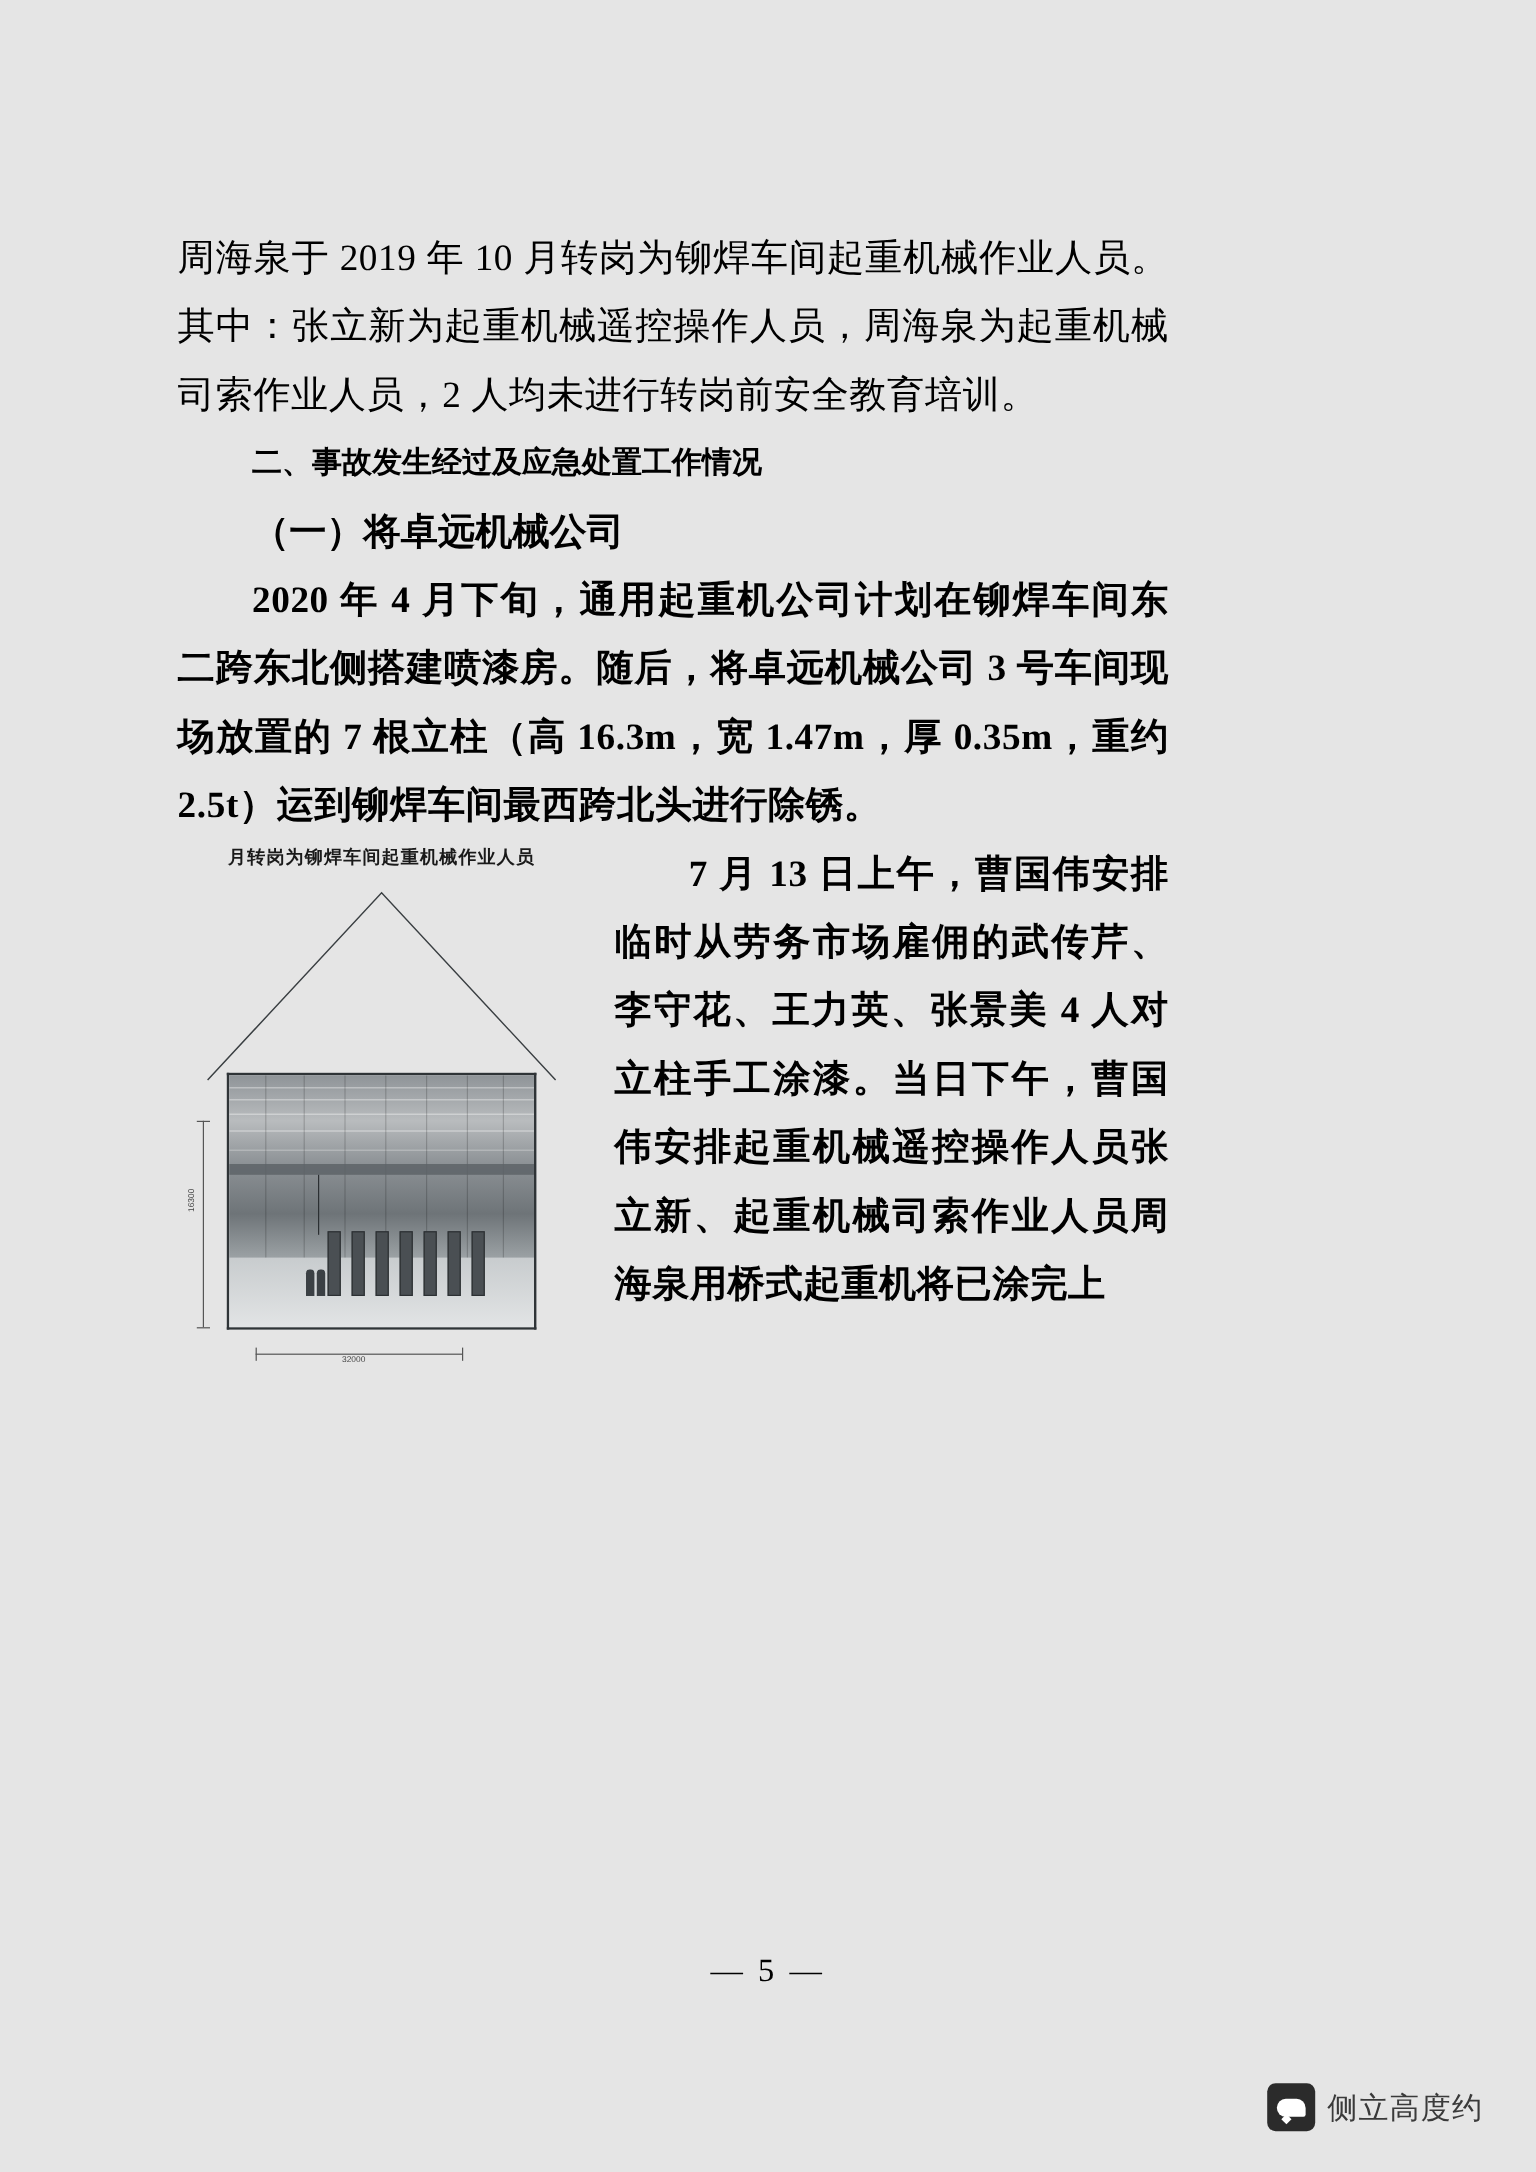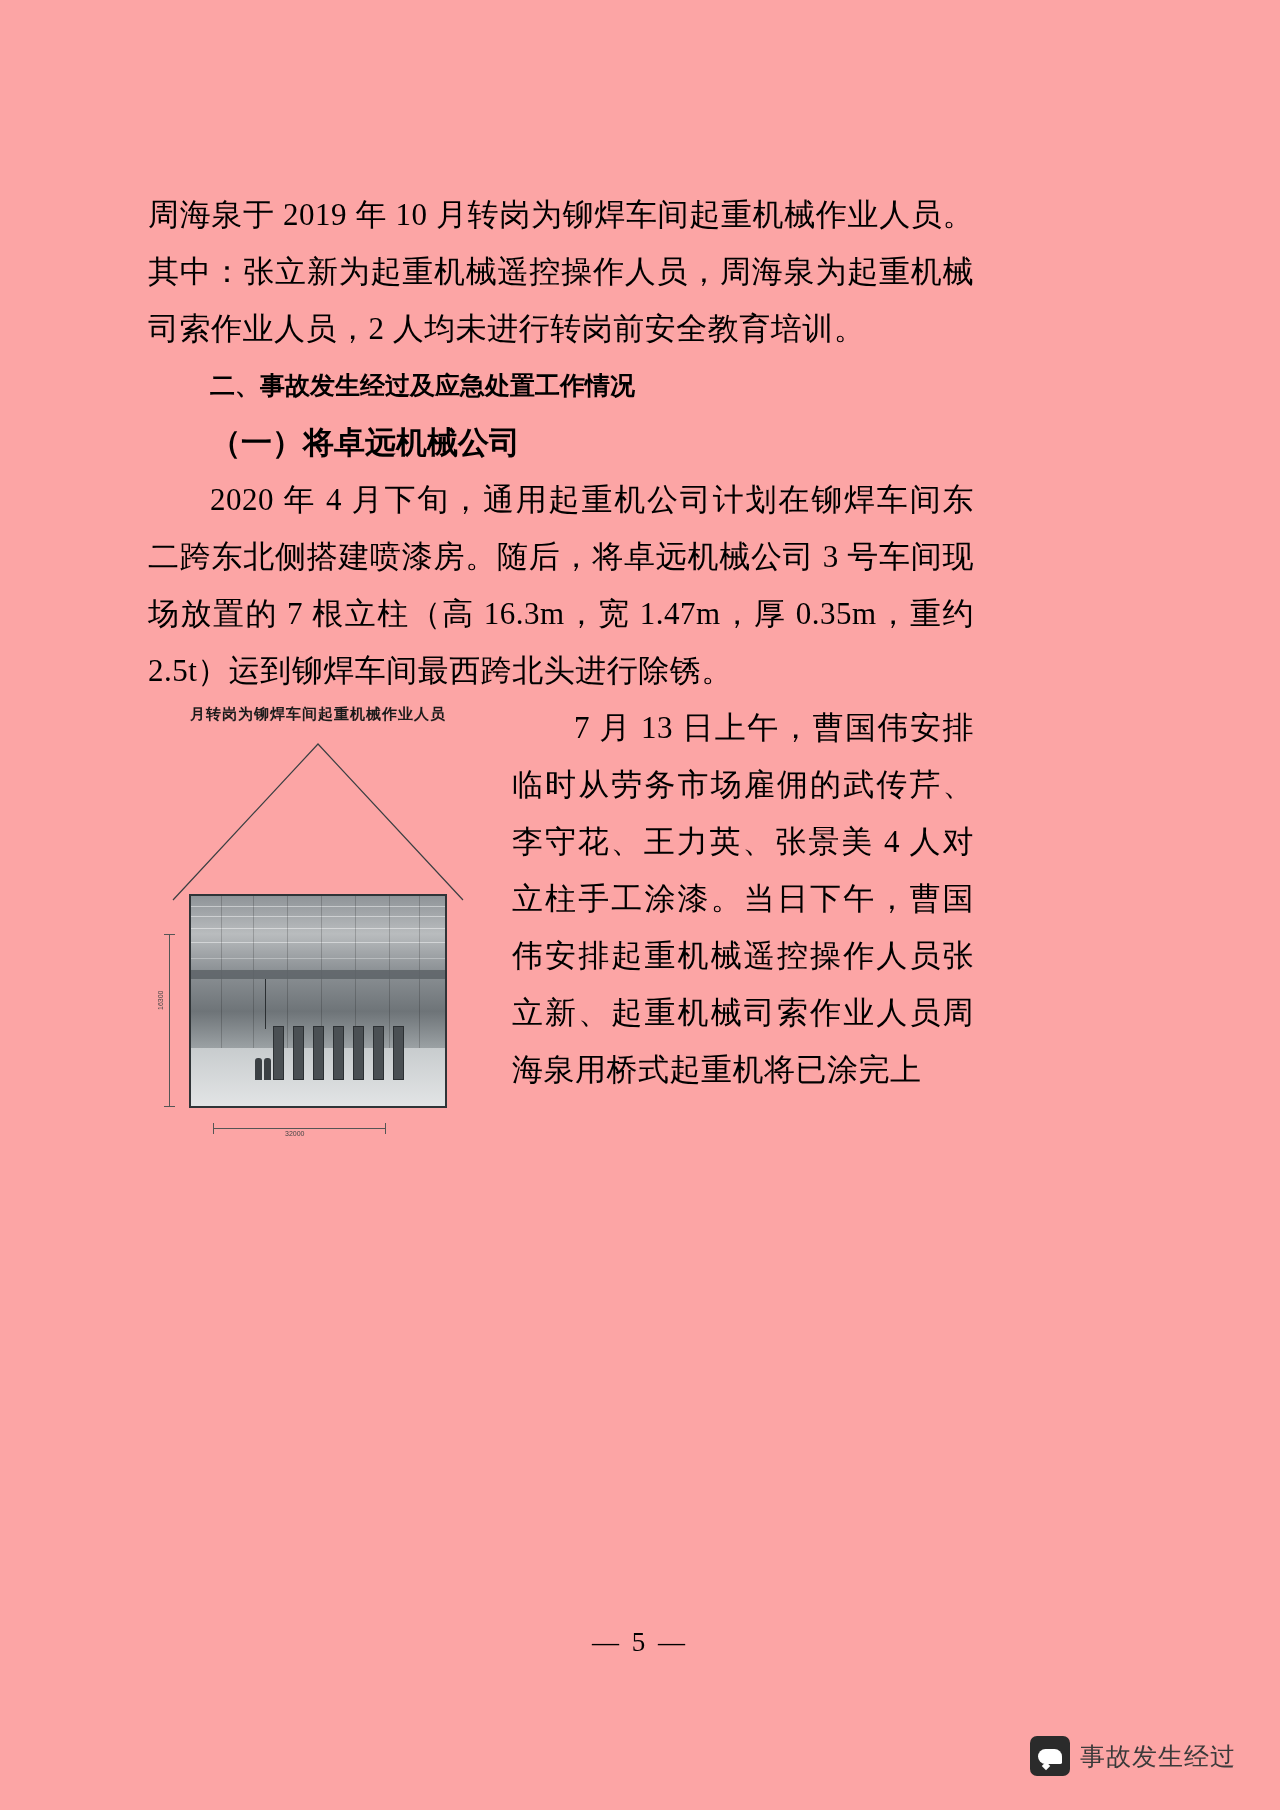--- a/index.html
+++ b/index.html
@@ -4,41 +4,42 @@
 <style>
   html, body {
     margin: 0;
     padding: 0;
     background: #ffffff;
   }
   .page {
     position: relative;
     width: 1280px;
     height: 1810px;
-    background: #fca5a5;
+    background: #e5e5e5;
     font-family: "Liberation Serif", "DejaVu Serif", serif;
     color: #000000;
     overflow: hidden;
   }
   .content {
     position: absolute;
     left: 148px;
     top: 186px;
     width: 826px;
   }
   .para {
     font-size: 31px;
     line-height: 57px;
     letter-spacing: 0.5px;
     text-align: justify;
     text-justify: inter-ideograph;
     margin: 0;
   }
   .indent {
     text-indent: 62px;
+    font-weight: bold;
   }
   .heading {
     font-size: 25px;
     line-height: 57px;
     font-weight: bold;
     text-indent: 62px;
     margin: 0;
   }
   .subheading {
     font-size: 31px;
@@ -275,16 +276,16 @@
 
     <p class="para indent">7 月 13 日上午，曹国伟安排临时从劳务市场雇佣的武传芹、李守花、王力英、张景美 4 人对立柱手工涂漆。当日下午，曹国伟安排起重机械遥控操作人员张立新、起重机械司索作业人员周海泉用桥式起重机将已涂完上</p>
 
     <div class="clear"></div>
   </div>
 
   <div class="page-number">— 5 —</div>
 
   <div class="watermark">
     <div class="wm-logo"></div>
-    <div class="wm-text">事故发生经过</div>
+    <div class="wm-text">侧立高度约</div>
   </div>
 
 </div>
 
 </body></html>

